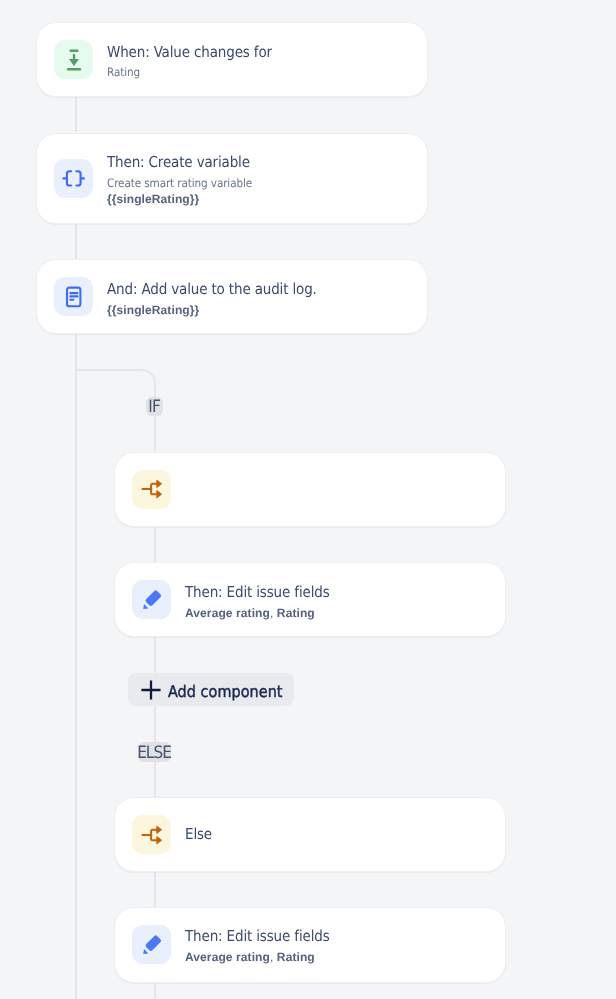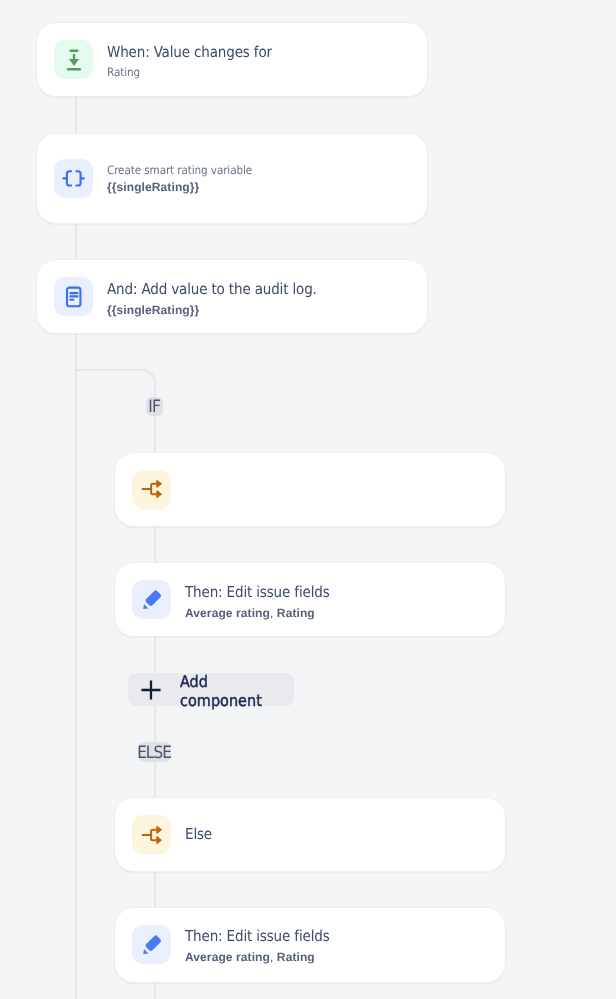--- a/index.html
+++ b/index.html
@@ -72,20 +72,21 @@
 
   <div class="card" style="left:35.5px;top:132.5px;width:392px;height:91.5px;">
     <div class="iconbox icon-blue" style="margin-left:17.5px;">
       <svg width="26" height="26" viewBox="0 0 26 26" fill="none">
         <path d="M10.1 6.2H8.5A2.6 2.6 0 0 0 5.9 8.8v9.1a2.6 2.6 0 0 0 2.6 2.6h1.6" stroke="#3d6df4" stroke-width="2.15" stroke-linecap="round" stroke-linejoin="round"></path>
         <path d="M15.4 6.2H17a2.6 2.6 0 0 1 2.6 2.6v9.1a2.6 2.6 0 0 1-2.6 2.6h-1.6" stroke="#3d6df4" stroke-width="2.15" stroke-linecap="round" stroke-linejoin="round"></path>
         <path d="M2.4 13.4h3.2M19.9 13.4h3.0" stroke="#3d6df4" stroke-width="2.15" stroke-linecap="round"></path>
       </svg>
     </div>
     <div class="txtcol" style="margin-left:14px;">
+      <div class="t-title">Then: Create variable</div>
       <div class="t-sub">Create smart rating variable</div>
       <div class="t-detail">{{singleRating}}</div>
     </div>
   </div>
 
   <div class="card" style="left:35.5px;top:259.3px;width:392px;height:75.1px;">
     <div class="iconbox icon-blue" style="margin-left:17.5px;">
       <svg width="26" height="26" viewBox="0 0 26 26" fill="none">
         <rect x="6.0" y="3.6" width="13.4" height="18.6" rx="2.3" stroke="#3d6df4" stroke-width="2.1"></rect>
         <path d="M9.25 9.1h7.3M9.25 12.4h7.3M9.25 15.7h3.1" stroke="#3d6df4" stroke-width="2.1" stroke-linecap="round"></path>
@@ -122,21 +123,21 @@
       </svg>
     </div>
     <div class="txtcol" style="margin-left:14px;">
       <div class="t-title">Then: Edit issue fields</div>
       <div class="t-detail">
         <span>Average rating</span><span class="sep">, </span><span>Rating</span>
       </div>
     </div>
   </div>
 
-  <div class="addbtn" style="left:128px;top:673px;width:165.5px;height:33px;padding-left:13px;gap:12px;">
+  <div class="addbtn" style="left:128px;top:673px;width:165.5px;height:33px;padding-left:13px;">
     <span class="plus">
       <svg width="20" height="20" viewBox="0 0 20 20">
         <path d="M10 0.4v19.2M0.4 10h19.2" stroke="#101c3d" stroke-width="2.3"></path>
       </svg>
     </span>
     <span class="lbl">Add component</span>
   </div>
 
   <div class="badge" style="left:138px;top:742px;width:33px;height:20px;">
     <span>ELSE</span>

